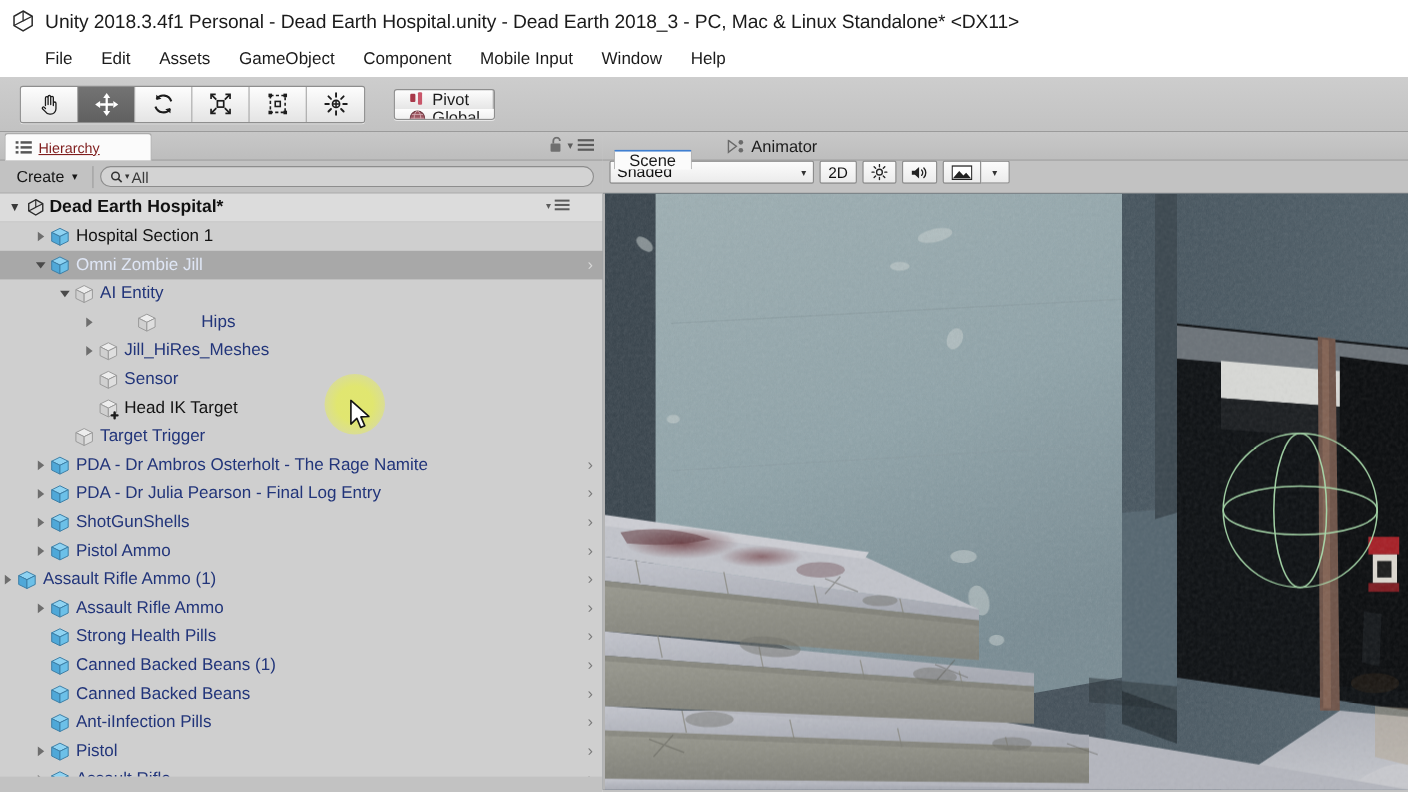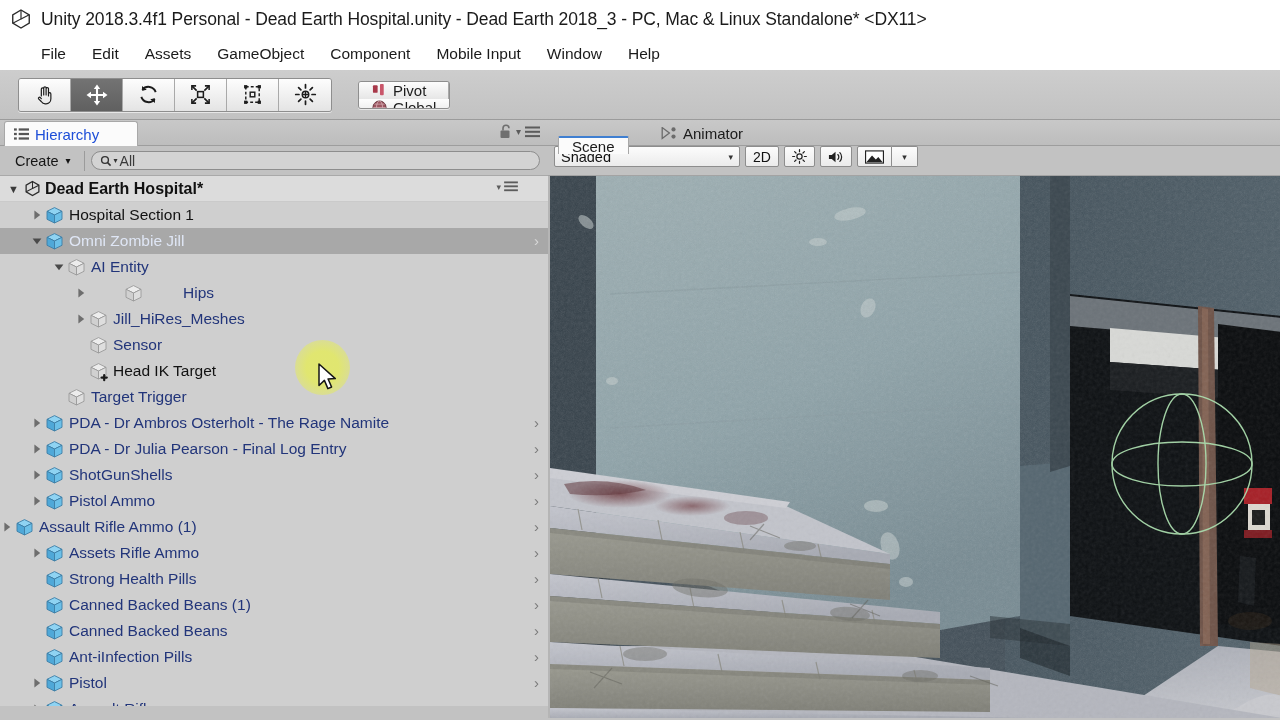--- a/index.html
+++ b/index.html
@@ -44,21 +44,21 @@
   .pivot-btn:last-child { border-right:none; }
 
   
   .hier-panel { position:absolute; left:0; top:120px; width:548px; height:600px;
       background:#c2c2c2; }
   .hier-tabrow { position:relative; height:26px; background:linear-gradient(#c8c8c8,#bdbdbd);
       border-bottom:1px solid #9d9d9d; }
   .hier-tab { position:absolute; left:4px; top:1px; width:134px; height:25px;
       background:#fbfbfb; border:1px solid #a8a8a8; border-bottom:none;
       border-radius:3px 3px 0 0; display:flex; align-items:center; gap:6px; padding-left:9px; }
-  .hier-tab-label { font-size:15px; color:#1d4ed8; }
+  .hier-tab-label { font-size:13px; color:#7f1d1d;text-decoration:underline; }
   .hier-head-icons { position:absolute; right:8px; top:4px; display:flex;
       align-items:center; gap:4px; }
 
   .hier-toolrow { height:30px; background:#c2c2c2; display:flex; align-items:center;
       padding:0 8px; gap:6px; border-bottom:1px solid #a9a9a9; }
   .create-btn { display:flex; align-items:center; gap:7px; height:21px; padding:0 7px;
       font-size:14.5px; color:#151515; cursor:pointer; }
   .vdiv { width:1px; height:20px; background:#9b9b9b; }
   .search-field { flex:1; height:19px; background:#d3d3d3; border:1px solid #8d8d8d;
       border-radius:10px; display:flex; align-items:center; padding:0 8px; gap:2px; }
@@ -461,21 +461,21 @@
           <span class="arrow">
             <svg width="10" height="10" viewBox="0 0 10 10">
               <path d="M2.4 0.6 L8.2 5 L2.4 9.4 Z" fill="#6e6e6e"></path>
             </svg>
           </span>
           <span class="cube"><svg width="21" height="21" viewBox="0 0 21 21">
               <path d="M10.5 2.6 18 6.3 10.5 10 3 6.3z" fill="#8fd3f2" stroke="#3d7ea6" stroke-width=".9"></path>
               <path d="M3 6.3 10.5 10 10.5 18 3 14.3z" fill="#4fa8d8" stroke="#3d7ea6" stroke-width=".9"></path>
               <path d="M18 6.3 10.5 10 10.5 18 18 14.3z" fill="#6cc0e8" stroke="#3d7ea6" stroke-width=".9"></path>
             </svg></span>
-          <span class="lbl">Assets Rifle Ammo</span>
+          <span class="lbl">Assault Rifle Ammo</span>
           <span class="chev">›</span>
         </div>
         <div class="hrow" style="padding-left: 30px;">
           <span class="spacer"></span>
           <span class="cube"><svg width="21" height="21" viewBox="0 0 21 21">
               <path d="M10.5 2.6 18 6.3 10.5 10 3 6.3z" fill="#8fd3f2" stroke="#3d7ea6" stroke-width=".9"></path>
               <path d="M3 6.3 10.5 10 10.5 18 3 14.3z" fill="#4fa8d8" stroke="#3d7ea6" stroke-width=".9"></path>
               <path d="M18 6.3 10.5 10 10.5 18 18 14.3z" fill="#6cc0e8" stroke="#3d7ea6" stroke-width=".9"></path>
             </svg></span>
           <span class="lbl">Strong Health Pills</span>

